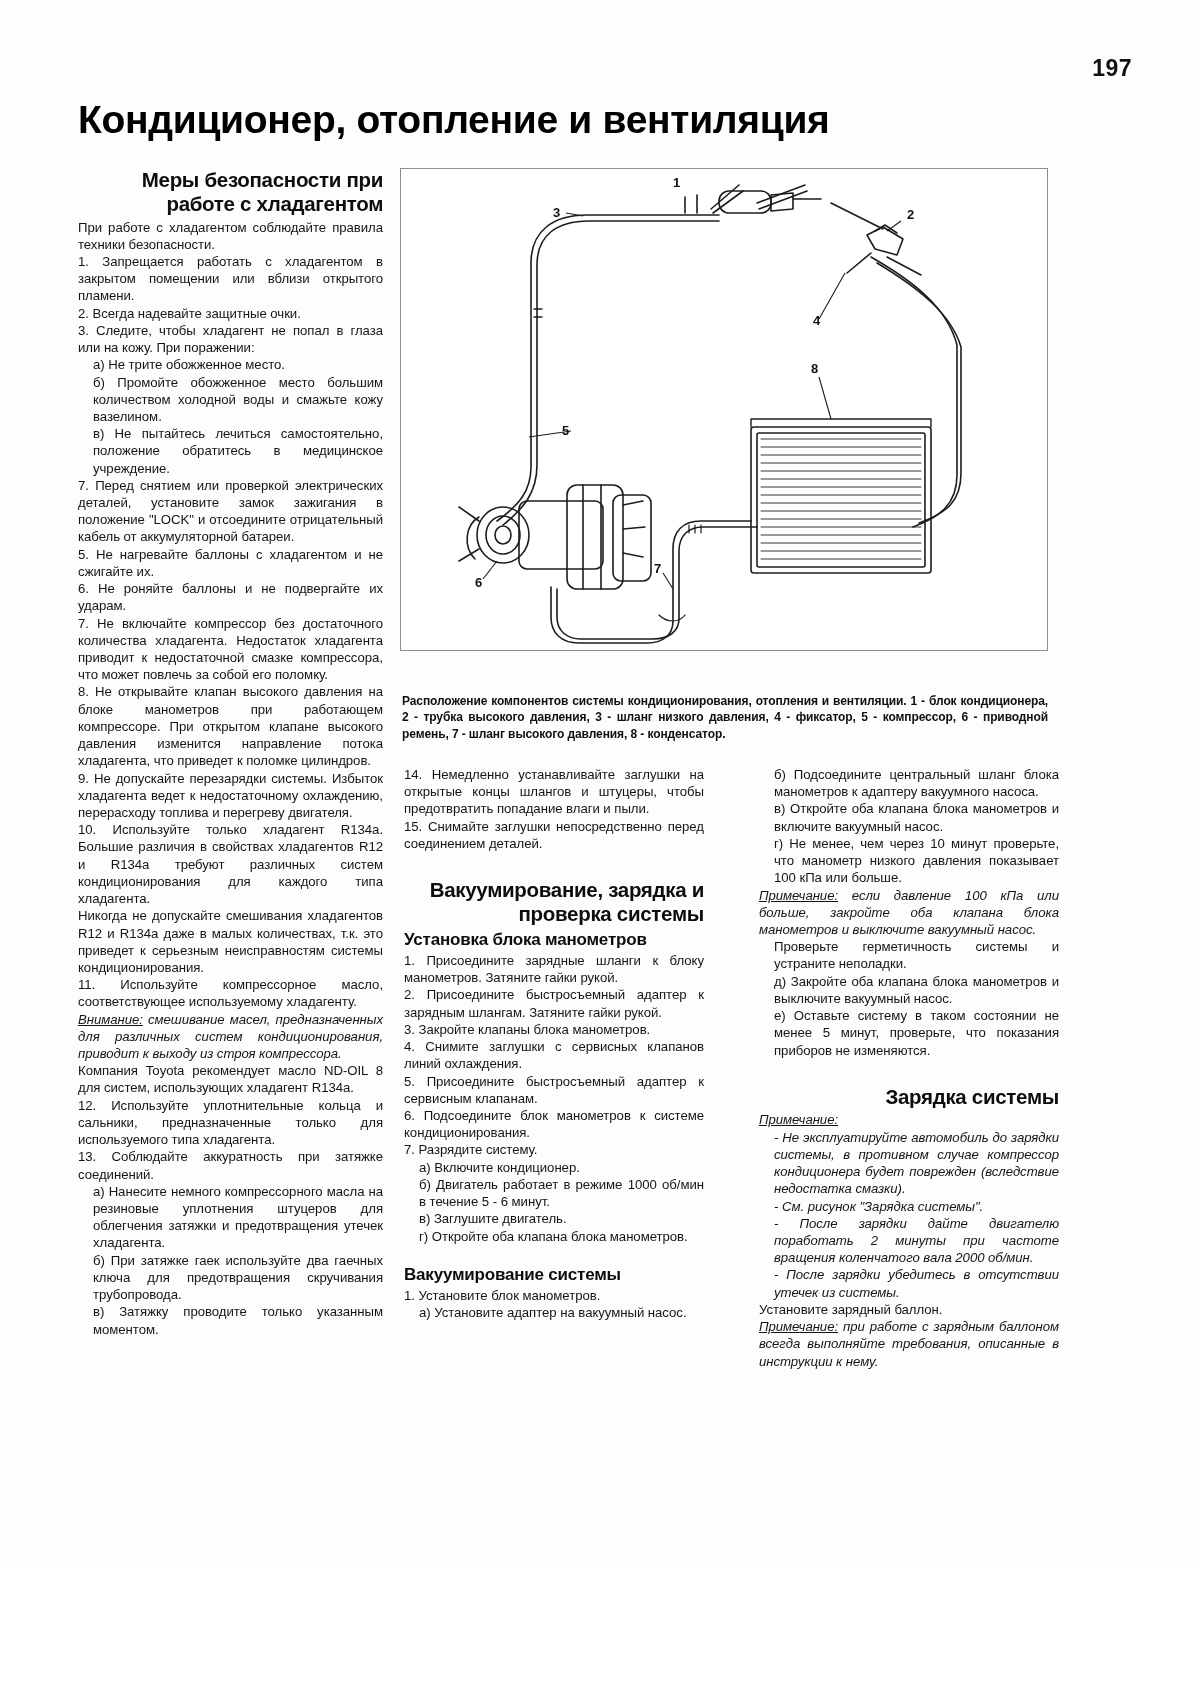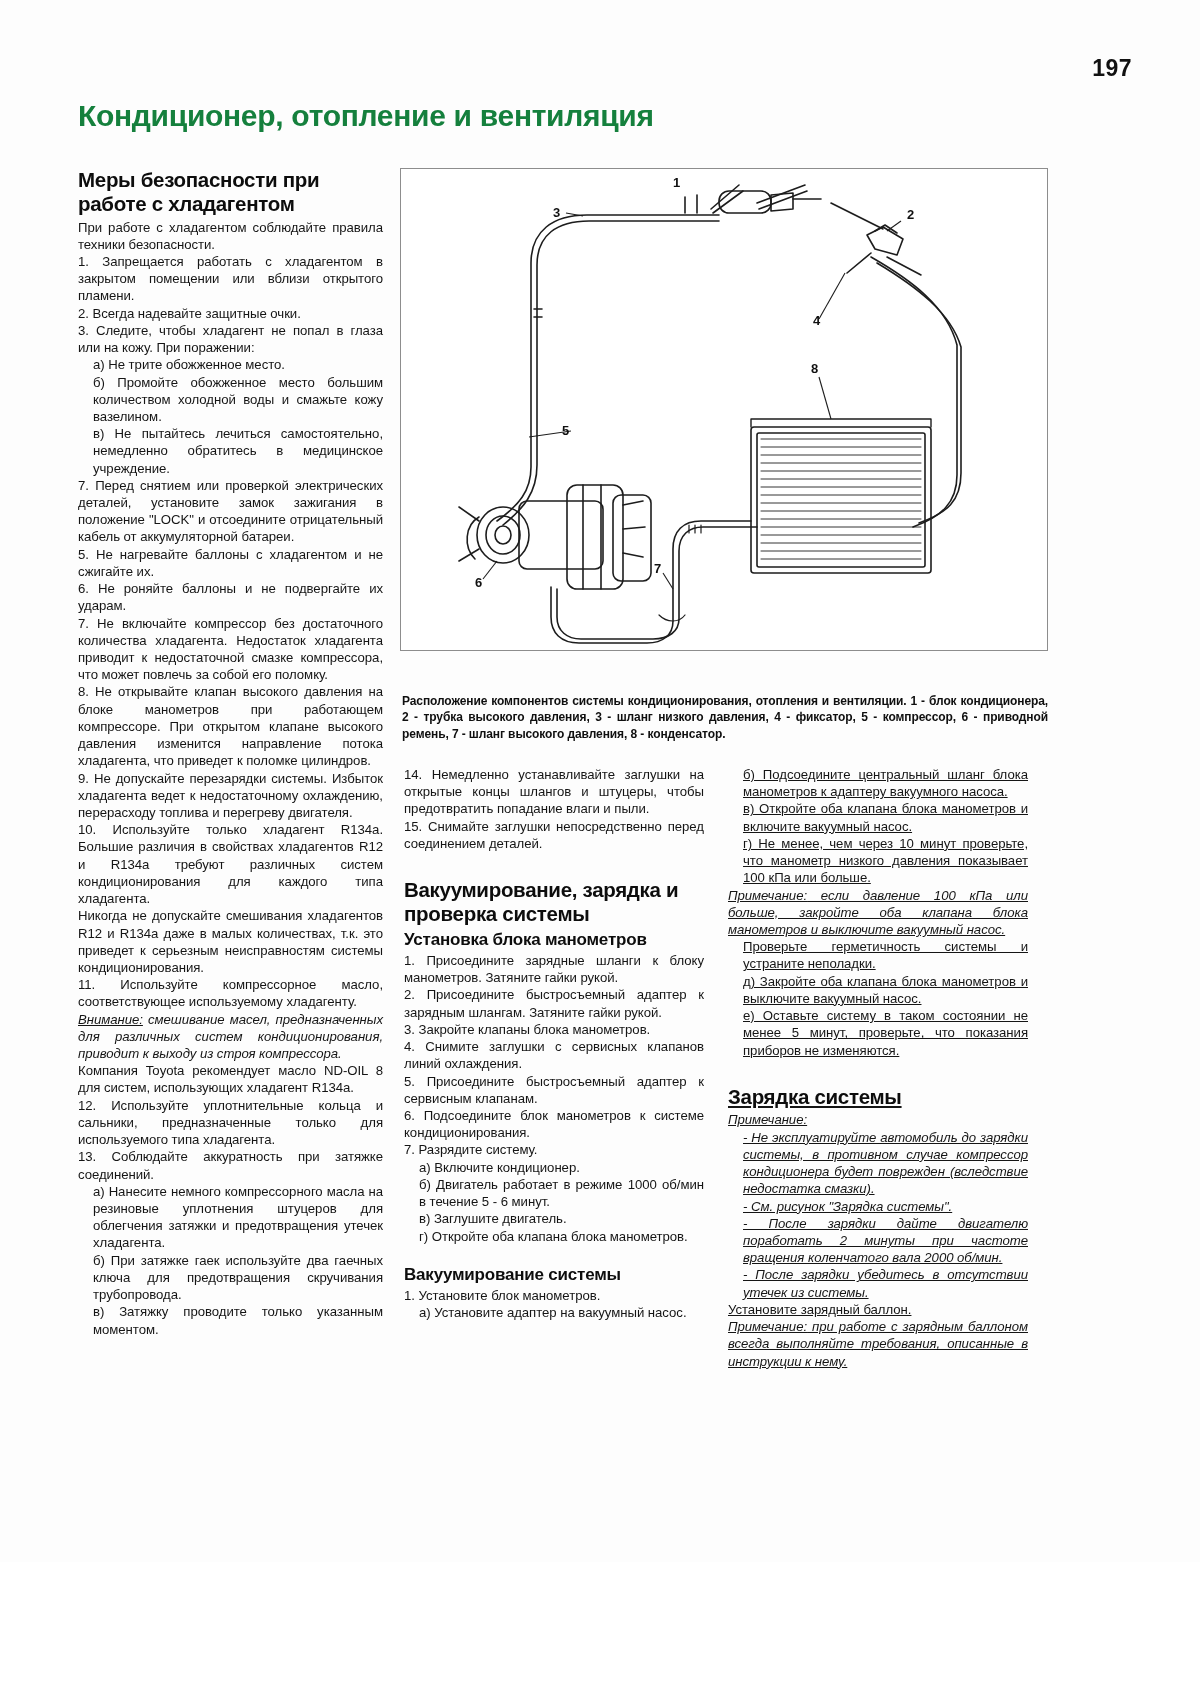--- a/index.html
+++ b/index.html
@@ -31,24 +31,24 @@
     font-weight: bold;
     letter-spacing: 0.5px;
     color: #111;
   }
   
   .page-title {
     position: absolute;
     left: 78px;
     top: 100px;
     width: 1050px;
-    font-size: 30px;
+    font-size: 39px;
     font-weight: bold;
     letter-spacing: -0.3px;
-    color: #15803d;
+    color: #000000;
     line-height: 1.05;
   }
   
   .figure-box {
     position: absolute;
     left: 400px;
     top: 168px;
     width: 648px;
     height: 483px;
     border: 1.5px solid #8d8d8d;
@@ -80,29 +80,29 @@
   .col {
     position: absolute;
     font-size: 13.2px;
     line-height: 1.305;
     text-align: justify;
     color: #151515;
     letter-spacing: -0.05px;
   }
   .col-1 { left: 78px;  top: 168px; width: 305px; }
   .col-2 { left: 404px; top: 766px; width: 300px; }
-  .col-3 { left: 728px; top: 766px; width: 300px; text-decoration: underline; }
+  .col-3 { left: 759px; top: 766px; width: 300px; }
 
   .h2 {
     font-size: 20.5px;
     font-weight: bold;
     line-height: 1.16;
     letter-spacing: -0.3px;
     margin: 0 0 3px 0;
-    text-align: left;
+    text-align: right;
     color: #0d0d0d;
   }
   .h2.spaced { margin-top: 26px; }
   .h3 {
     font-size: 17px;
     font-weight: bold;
     line-height: 1.2;
     margin: 4px 0 2px 0;
     text-align: left;
     color: #0d0d0d;
@@ -211,21 +211,21 @@
   <div class="figure-caption">Расположение компонентов системы кондиционирования, отопления и вентиляции. 1 - блок кондиционера, 2 - трубка высокого давления, 3 - шланг низкого давления, 4 - фиксатор, 5 - компрессор, 6 - приводной ремень, 7 - шланг высокого давления, 8 - конденсатор.</div>
 
   <div class="col col-1">
     <div class="h2">Меры безопасности при работе с хладагентом</div>
     <p>При работе с хладагентом соблюдайте правила техники безопасности.</p>
     <p>1. Запрещается работать с хладагентом в закрытом помещении или вблизи открытого пламени.</p>
     <p>2. Всегда надевайте защитные очки.</p>
     <p>3. Следите, чтобы хладагент не попал в глаза или на кожу. При поражении:</p>
     <p class="ind">а) Не трите обожженное место.</p>
     <p class="ind">б) Промойте обожженное место большим количеством холодной воды и смажьте кожу вазелином.</p>
-    <p class="ind">в) Не пытайтесь лечиться самостоятельно, немедленно обратитесь в медицинское учреждение.</p>
+    <p class="ind">в) Не пытайтесь лечиться самостоятельно, положение обратитесь в медицинское учреждение.</p>
     <p>7. Перед снятием или проверкой электрических деталей, установите замок зажигания в положение "LOCK" и отсоедините отрицательный кабель от аккумуляторной батареи.</p>
     <p>5. Не нагревайте баллоны с хладагентом и не сжигайте их.</p>
     <p>6. Не роняйте баллоны и не подвергайте их ударам.</p>
     <p>7. Не включайте компрессор без достаточного количества хладагента. Недостаток хладагента приводит к недостаточной смазке компрессора, что может повлечь за собой его поломку.</p>
     <p>8. Не открывайте клапан высокого давления на блоке манометров при работающем компрессоре. При открытом клапане высокого давления изменится направление потока хладагента, что приведет к поломке цилиндров.</p>
     <p>9. Не допускайте перезарядки системы. Избыток хладагента ведет к недостаточному охлаждению, перерасходу топлива и перегреву двигателя.</p>
     <p>10. Используйте только хладагент R134a. Большие различия в свойствах хладагентов R12 и R134a требуют различных систем кондиционирования для каждого типа хладагента.</p>
     <p>Никогда не допускайте смешивания хладагентов R12 и R134a даже в малых количествах, т.к. это приведет к серьезным неисправностям системы кондиционирования.</p>
     <p>11. Используйте компрессорное масло, соответствующее используемому хладагенту.</p>
     <p class="note"><span class="lead">Внимание:</span><span> смешивание масел, предназначенных для различных систем кондиционирования, приводит к выходу из строя компрессора.</span></p>

